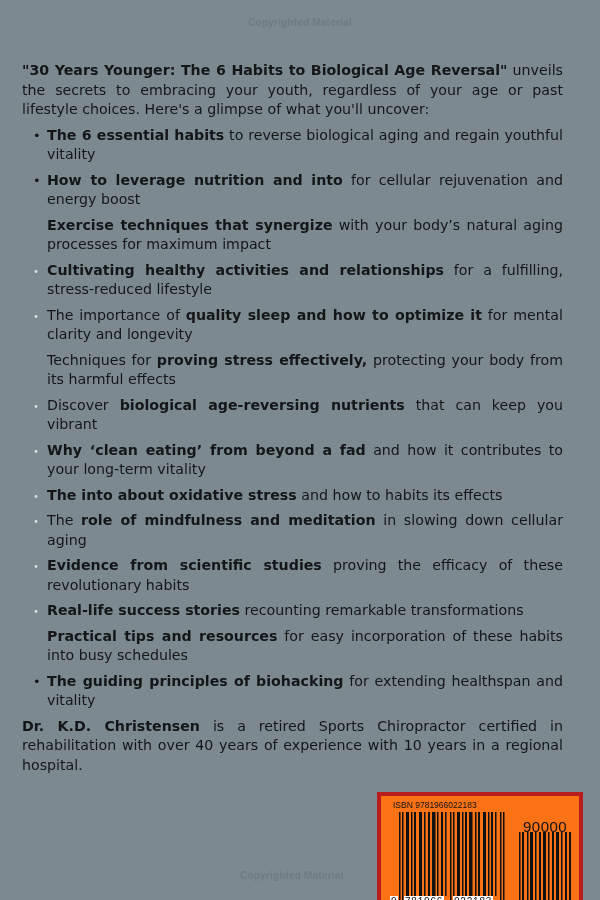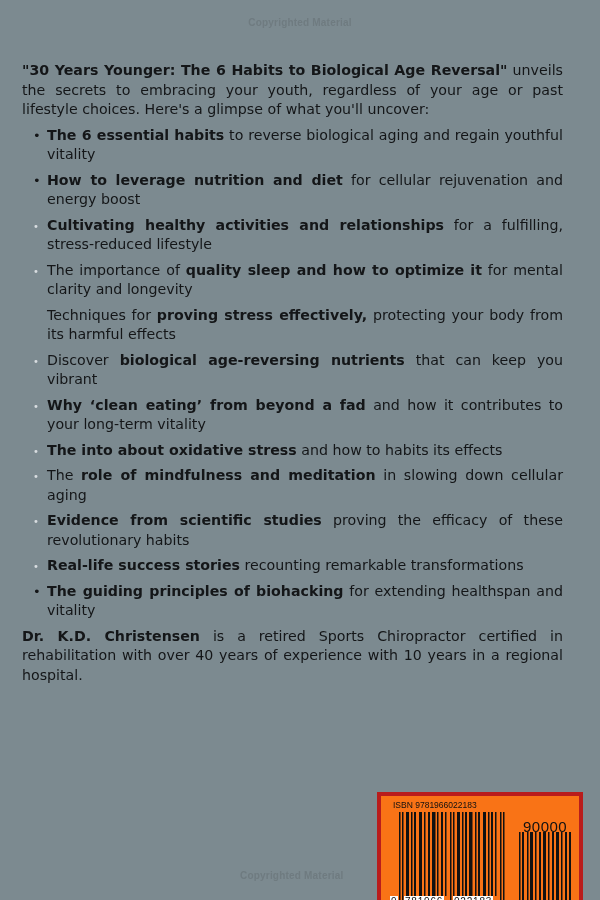--- a/index.html
+++ b/index.html
@@ -57,30 +57,32 @@
 </head>
 <body>
 
 <div class="watermark wm-top">Copyrighted Material</div>
 
 <div class="content">
   <p class="intro"><b>"30 Years Younger: The 6 Habits to Biological Age Reversal"</b><span> unveils the secrets to embracing your youth, regardless of your age or past lifestyle choices. Here's a glimpse of what you'll uncover:</span></p>
 
   <ul>
     <li><span class="bullet">•</span><span></span><b>The 6 essential habits</b><span> to reverse biological aging and regain youthful vitality</span></li>
-    <li><span class="bullet">•</span><span></span><b>How to leverage nutrition and diet</b><span> for cellular rejuvenation and energy boost</span></li>
+    <li><span class="bullet">•</span><span></span><b>How to leverage nutrition and into</b><span> for cellular rejuvenation and energy boost</span></li>
+    <li><span></span><b>Exercise techniques that synergize</b><span> with your body’s natural aging processes for maximum impact</span></li>
     <li><span class="bullet faint">•</span><span></span><b>Cultivating healthy activities and relationships</b><span> for a fulfilling, stress-reduced lifestyle</span></li>
     <li><span class="bullet faint">•</span><span>The importance of </span><b>quality sleep and how to optimize it</b><span> for mental clarity and longevity</span></li>
     <li><span>Techniques for </span><b>proving stress effectively,</b><span> protecting your body from its harmful effects</span></li>
     <li><span class="bullet faint">•</span><span>Discover </span><b>biological age-reversing nutrients</b><span> that can keep you vibrant</span></li>
     <li><span class="bullet faint">•</span><span></span><b>Why ‘clean eating’ from beyond a fad</b><span> and how it contributes to your long-term vitality</span></li>
     <li><span class="bullet faint">•</span><span></span><b>The into about oxidative stress</b><span> and how to habits its effects</span></li>
     <li><span class="bullet faint">•</span><span>The </span><b>role of mindfulness and meditation</b><span> in slowing down cellular aging</span></li>
     <li><span class="bullet faint">•</span><span></span><b>Evidence from scientific studies</b><span> proving the efficacy of these revolutionary habits</span></li>
     <li><span class="bullet faint">•</span><span></span><b>Real-life success stories</b><span> recounting remarkable transformations</span></li>
+    <li><span></span><b>Practical tips and resources</b><span> for easy incorporation of these habits into busy schedules</span></li>
     <li><span class="bullet">•</span><span></span><b>The guiding principles of biohacking</b><span> for extending healthspan and vitality</span></li>
   </ul>
 
   <p class="bio"><b>Dr. K.D. Christensen</b><span> is a retired Sports Chiropractor certified in rehabilitation with over 40 years of experience with 10 years in a regional hospital.</span></p>
 </div>
 
 <div class="barcode-box">
   <div class="isbn-label">ISBN 9781966022183</div>
   <div class="price-label">90000</div>
   <div class="bars-main">

